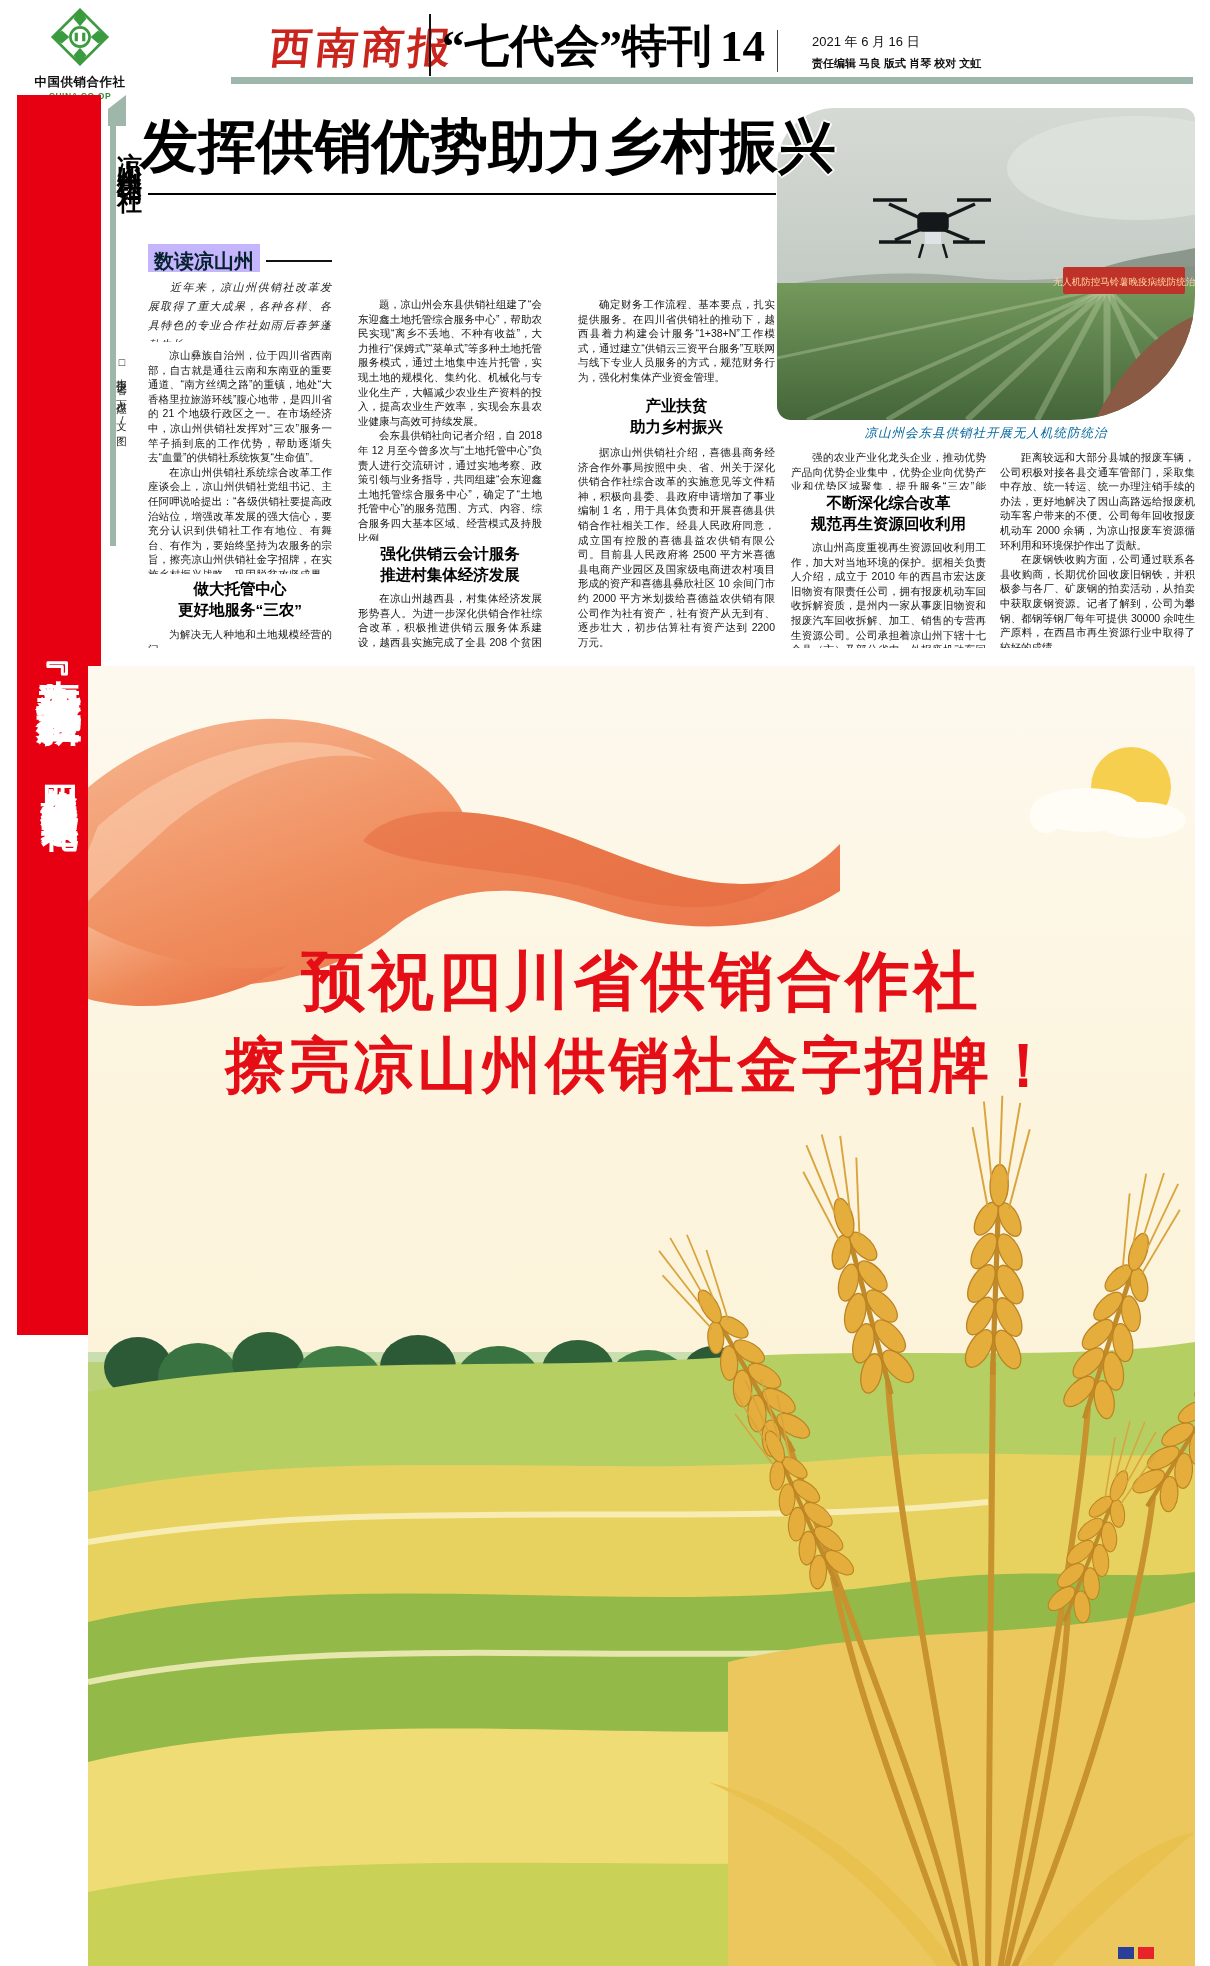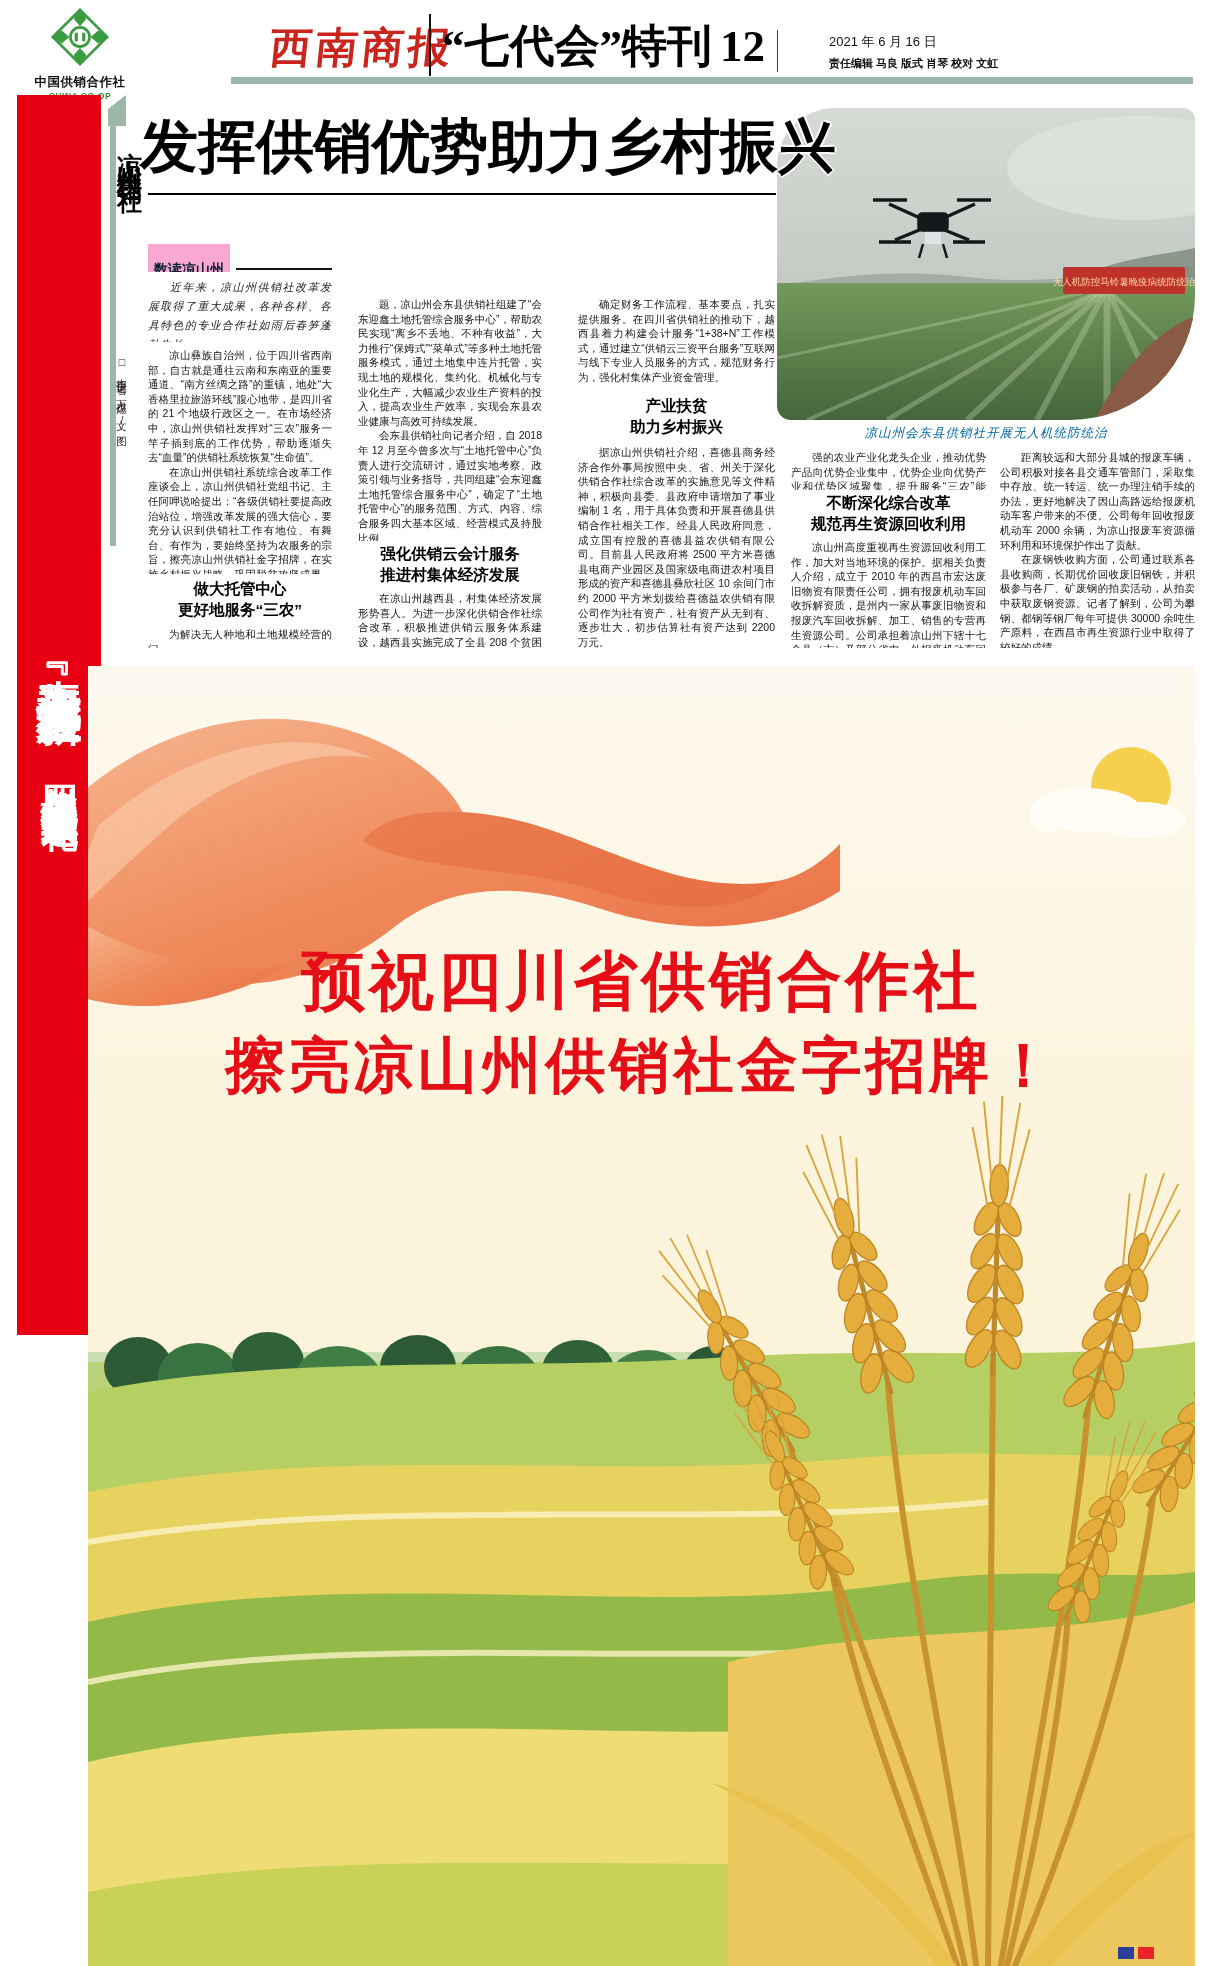--- a/index.html
+++ b/index.html
@@ -10,21 +10,21 @@
   .logo-wrap{left:24px;top:5px;width:112px;text-align:center;}
   .logo-cn{font-size:12.5px;font-weight:bold;letter-spacing:.5px;color:#111;margin-top:1px;}
   .logo-en{font-size:8.5px;color:#2e8b36;font-weight:bold;letter-spacing:.5px;}
   .paper-name{left:270px;top:20px;font-size:42px;font-weight:900;color:#c9251c;
       font-family:"Liberation Serif",serif;transform:skewX(-6deg);letter-spacing:4px;}
   .hdiv1{left:429px;top:14px;width:2px;height:62px;background:#111;}
   .edition{left:442px;top:16px;font-size:45px;font-weight:900;color:#000;
       font-family:"Liberation Serif",serif;white-space:nowrap;}
   .edition .pagenum{margin-left:8px;}
   .hdiv2{left:777px;top:30px;width:1px;height:42px;background:#444;}
-  .meta{left:829px;top:33px;}
+  .meta{left:812px;top:33px;}
   .meta .date{font-size:13px;color:#111;}
   .meta .staff{font-size:11px;font-weight:bold;margin-top:5px;}
   .tealbar{left:231px;top:77px;width:962px;height:7px;background:#9fb6aa;}
   
   .side-banner{left:17px;top:95px;width:84px;height:1240px;background:#e60012;color:#fff;
       display:flex;justify-content:center;overflow:hidden;}
   .side-banner .vt{writing-mode:vertical-rl;text-orientation:upright;line-height:84px;
       text-align:center;height:100%;}
   .vt1{font-size:45px;font-weight:900;letter-spacing:2px;}
   .vtd{font-size:40px;font-weight:900;}
@@ -52,22 +52,22 @@
   
   .col{font-size:10.5px;line-height:14.6px;text-align:justify;color:#141414;}
   .col p{margin:0;text-indent:2em;}
   .blk{position:absolute;left:0;width:100%;overflow:hidden;}
   .colA{left:148px;top:244px;width:184px;height:404px;}
   .colB{left:358px;top:297px;width:184px;height:351px;}
   .colC{left:578px;top:297px;width:197px;height:351px;}
   .colD{left:791px;top:450px;width:195px;height:198px;}
   .colE{left:1000px;top:450px;width:195px;height:198px;}
   .tagline{display:flex;align-items:center;}
-  .tagbox{background:#f9a8d4;color:#06222f;font-weight:800;font-size:14px;
-      padding:18px 6px;white-space:nowrap;}
+  .tagbox{background:#c4b5fd;color:#06222f;font-weight:800;font-size:20px;
+      padding:10px 6px;white-space:nowrap;}
   .tagrule{flex:1;height:2px;background:#111;margin-left:6px;}
   .intro{font-family:"Liberation Serif",serif;font-style:italic;font-size:11px;
       line-height:19px;letter-spacing:1px;color:#222;}
   .intro p{text-indent:2em;margin:0;}
   .subhead{font-size:15.5px;font-weight:800;text-align:center;line-height:21px;color:#000;}
   
   .poster{left:88px;top:650px;width:1107px;height:1316px;overflow:hidden;
       background:linear-gradient(180deg,#fdf9ee 0%,#fcf4dd 35%,#fbf0d2 100%);margin-top:16px;}
   .slogan{left:0;width:100%;text-align:center;font-family:"Liberation Serif",serif;
       font-weight:900;color:#e60e16;letter-spacing:4px;white-space:nowrap;}
@@ -97,21 +97,21 @@
           <rect x="25" y="26" width="3" height="8"></rect>
           <rect x="32" y="26" width="3" height="8"></rect>
         </g>
       </svg>
       <div class="logo-cn">中国供销合作社</div>
       <div class="logo-en">CHINA CO-OP</div>
     </div>
     <div class="abs paper-name">西南商报</div>
     <div class="abs hdiv1"></div>
     <div class="abs edition">
-      <span>“七代会”特刊</span><span class="pagenum">12</span>
+      <span>“七代会”特刊</span><span class="pagenum">14</span>
     </div>
     <div class="abs hdiv2"></div>
     <div class="abs meta">
       <div class="date">2021 年 6 月 16 日</div>
       <div class="staff">责任编辑 马良  版式 肖琴  校对 文虹</div>
     </div>
     <div class="abs tealbar"></div>
   </header>
 
   <aside class="abs side-banner">

